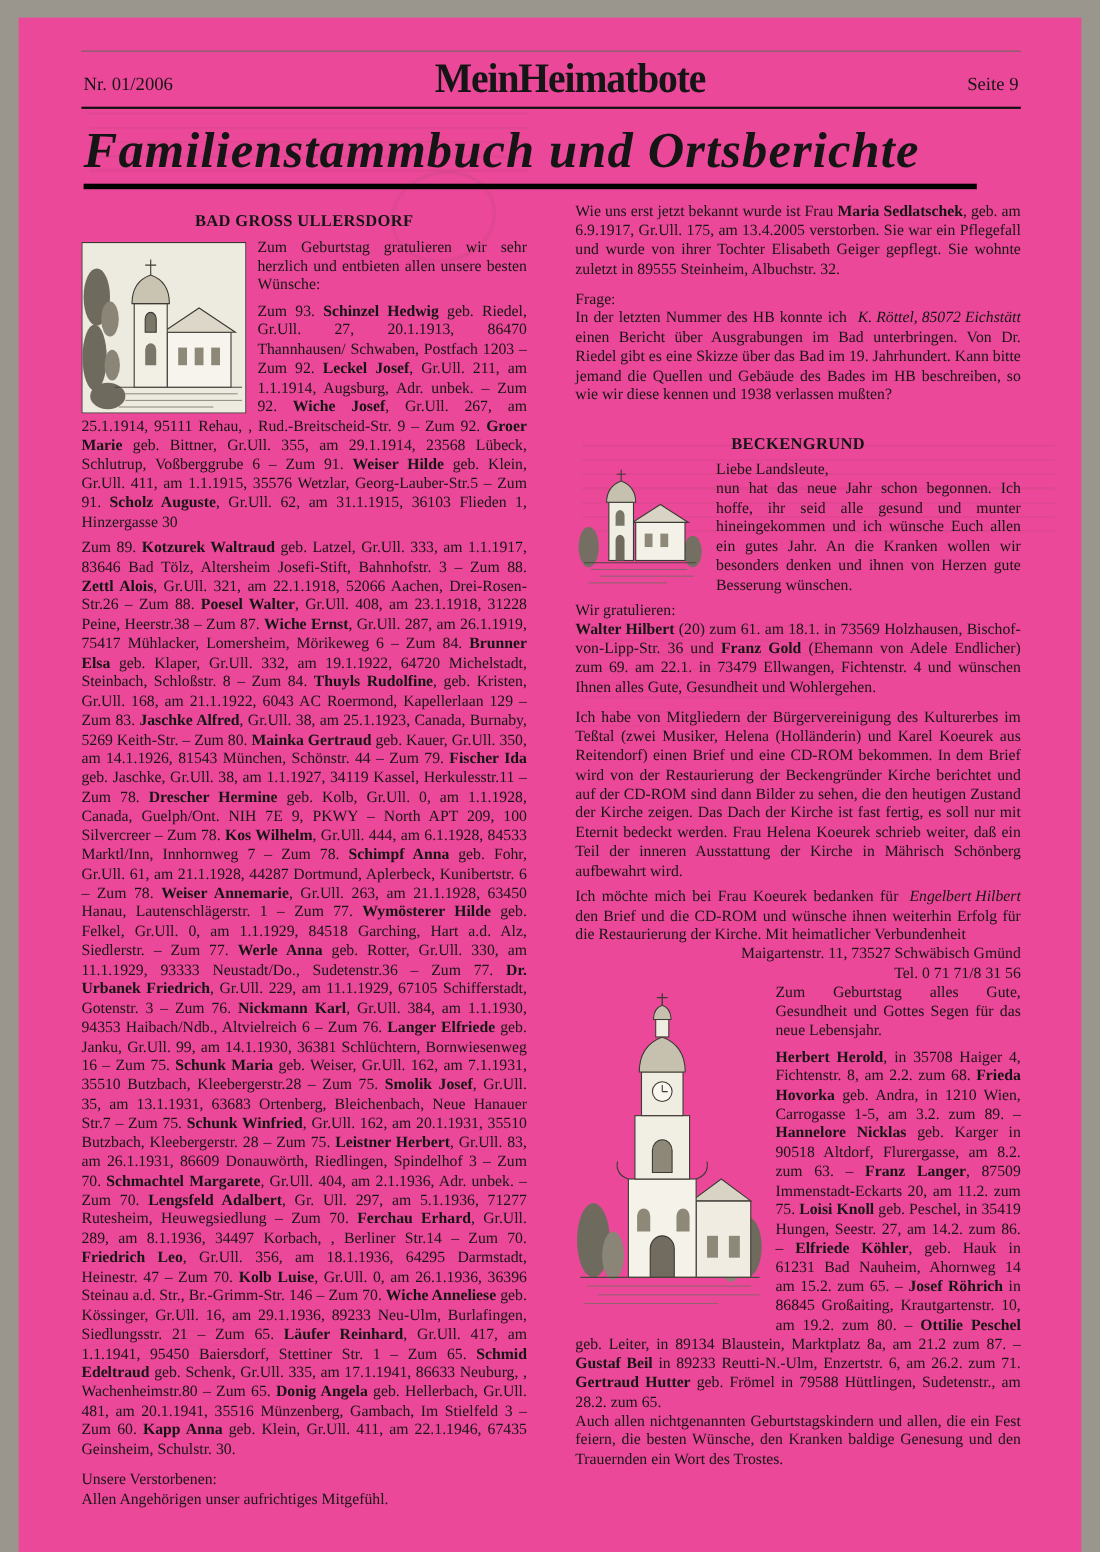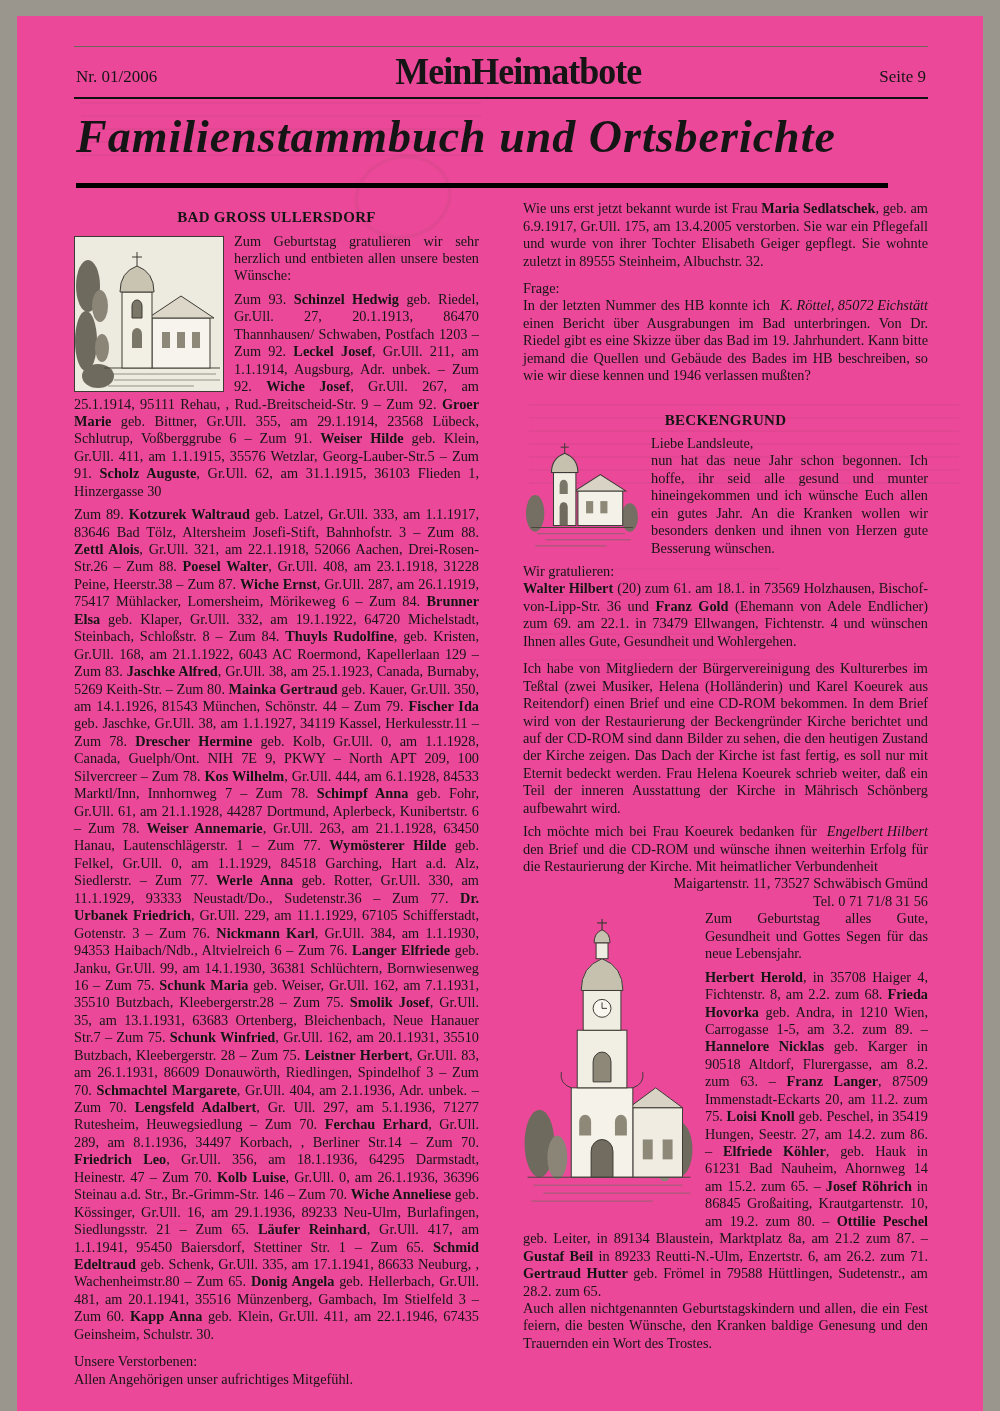--- a/index.html
+++ b/index.html
@@ -8,21 +8,21 @@
   .inner{position:relative;z-index:1;padding:30px 55px 0 57px;}
 
   
   .header{display:flex;justify-content:space-between;align-items:flex-end;
           border-top:1px solid #6b675e;border-bottom:2px solid #111;padding:3px 2px 5px 2px;}
   .header .meta{font-size:17px;padding-bottom:5px;}
   .masthead{font-size:36px;font-weight:bold;letter-spacing:-1px;transform:scaleY(1.06);
             font-family:"Liberation Serif",serif;}
 
   
-  .title-wrap{margin:14px 0 12px 2px;border-bottom:5px solid #000;padding-bottom:22px;width:812px;}
+  .title-wrap{margin:14px 0 12px 2px;border-bottom:5px solid #000;padding-bottom:6px;width:812px;}
   .main-title{font-size:46px;font-style:italic;font-weight:bold;letter-spacing:1px;line-height:1.05;
               font-family:"Liberation Serif",serif;}
 
   
   .cols{display:flex;gap:44px;}
   .col{width:431px;font-size:14.3px;line-height:1.22;text-align:justify;}
   h3.sec{text-align:center;font-size:15px;font-weight:bold;margin:8px 0 6px 0;letter-spacing:.3px;}
   p{margin:0;}
   .gap{margin-top:6px;}
   .gap-lg{margin-top:10px;}
@@ -113,21 +113,21 @@
         <p>Allen Angehörigen unser aufrichtiges Mitgefühl.</p>
       </div>
 
       <div class="col">
 
         <p>Wie uns erst jetzt bekannt wurde ist Frau <b>Maria Sedlatschek</b>, geb. am 6.9.1917, Gr.Ull. 175, am 13.4.2005 verstorben. Sie war ein Pflegefall und wurde von ihrer Tochter Elisabeth Geiger gepflegt. Sie wohnte zuletzt in 89555 Steinheim, Albuchstr. 32.</p>
 
         <p class="gap-lg bold">Frage:</p>
         <p>
           <span class="author">K. Röttel, 85072 Eichstätt</span>
-          <span>In der letzten Nummer des HB konnte ich einen Bericht über Ausgrabungen im Bad unterbringen. Von Dr. Riedel gibt es eine Skizze über das Bad im 19. Jahrhundert. Kann bitte jemand die Quellen und Gebäude des Bades im HB beschreiben, so wie wir diese kennen und 1946 verlassen mußten?</span>
+          <span>In der letzten Nummer des HB konnte ich einen Bericht über Ausgrabungen im Bad unterbringen. Von Dr. Riedel gibt es eine Skizze über das Bad im 19. Jahrhundert. Kann bitte jemand die Quellen und Gebäude des Bades im HB beschreiben, so wie wir diese kennen und 1938 verlassen mußten?</span>
         </p>
 
         <h3 class="sec" style="margin-top:26px;">BECKENGRUND</h3>
 
         <div>
           <svg class="art" width="118" height="114" viewBox="0 0 112 112">
             <g fill="#746f62">
               <ellipse cx="10" cy="74" rx="9" ry="18"></ellipse>
               <ellipse cx="103" cy="78" rx="8" ry="14"></ellipse>
             </g>

